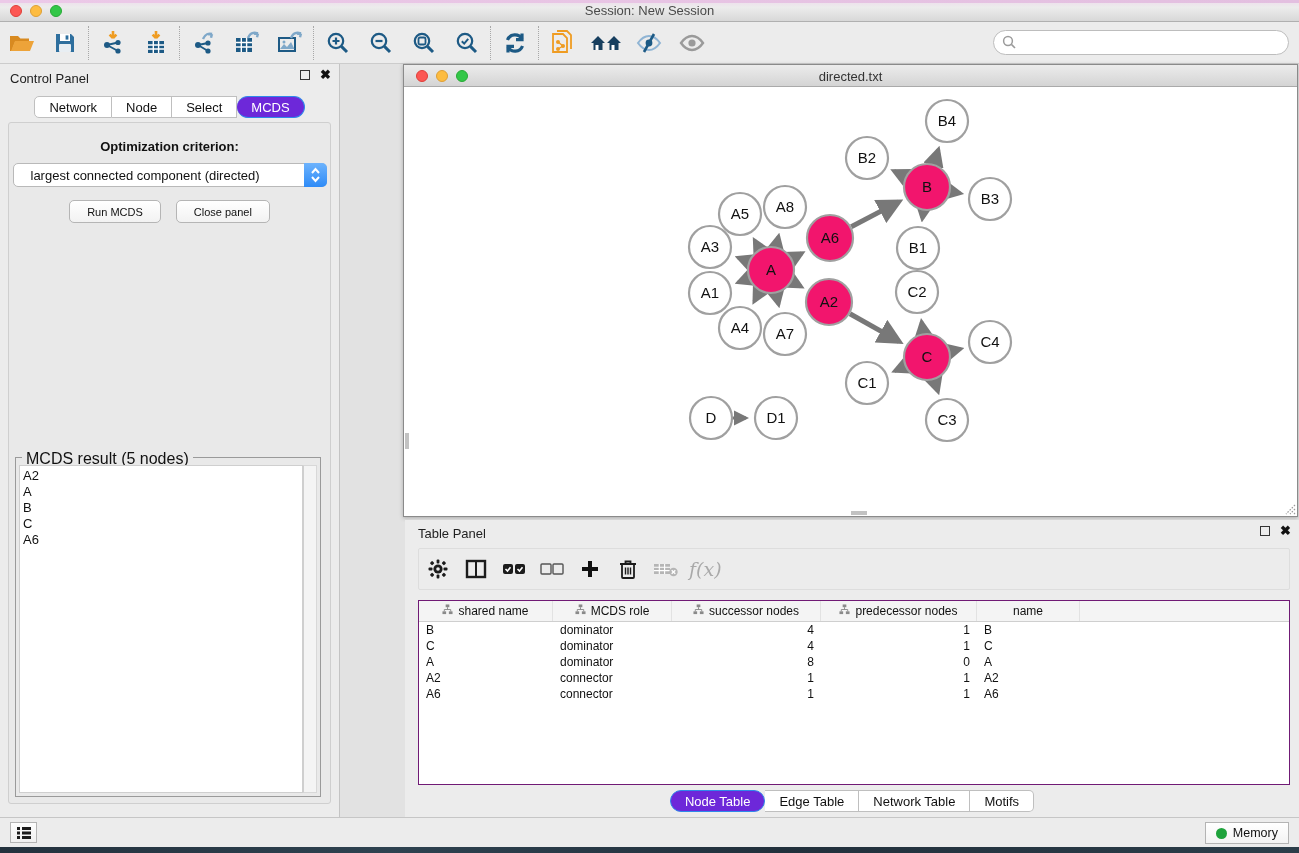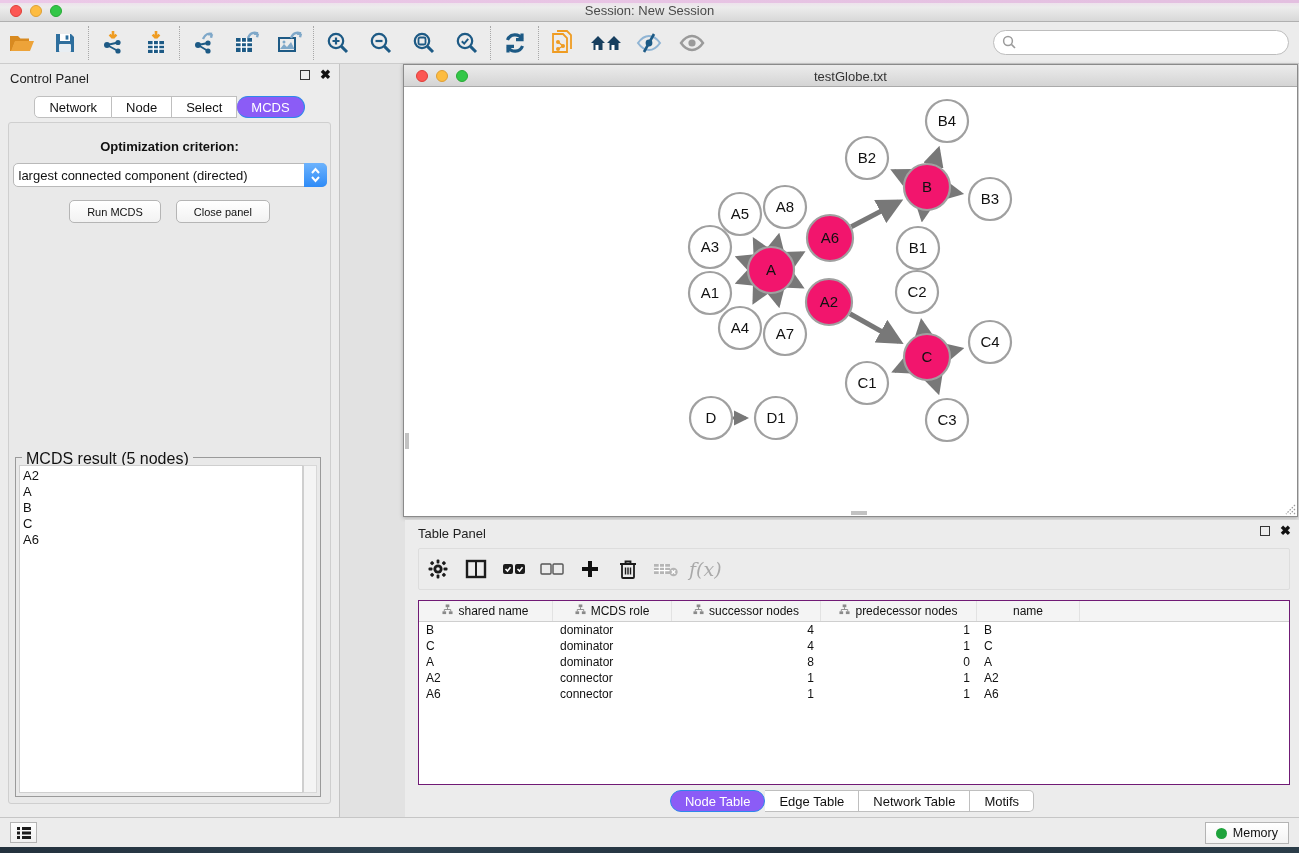--- a/index.html
+++ b/index.html
@@ -41,27 +41,27 @@
   #cp-header .ptitle { position:absolute; left:10px; top:7px; font-size:13px; color:#222; }
   .win-ctrls { position:absolute; right:8px; top:6px; display:flex; gap:10px; align-items:center; }
   .float-box { width:10px; height:10px; border:1.6px solid #333; display:inline-block; }
   .close-x { font-size:13px; font-weight:bold; color:#111; line-height:10px; }
   #cp-tabs { position:absolute; left:0; right:0; top:32px; display:flex; justify-content:center; }
   .seg { display:flex; }
   .seg .tab { height:22px; padding:0 14px; font-size:13px; display:flex; align-items:center;
     background:#ffffff; border:1px solid #bfbfbf; border-left:none; color:#111; }
   .seg .tab:first-child { border-left:1px solid #bfbfbf; border-radius:5px 0 0 5px; }
   .seg .tab:last-child { border-radius:0 5px 5px 0; }
-  .seg .tab.active { background:#8b5cf6; border-color:#2f88ea; color:#fff; border-radius:11px; }
+  .seg .tab.active { background:#6d28d9; border-color:#2f88ea; color:#fff; border-radius:11px; }
   #cp-body { position:absolute; left:8px; right:8px; top:58px; bottom:13px;
     background:#e9e9e9; border:1px solid #cfcfcf; border-radius:3px; }
   #opt-label { margin-top:16px; text-align:center; font-size:13px; font-weight:bold; color:#111; }
   #criterion { width:314px; height:24px; margin:9px auto 0; background:#fff;
     border:1px solid #b9b9b9; border-radius:5px; display:flex; align-items:center; position:relative; }
-  #criterion .val { flex:1; font-size:13px; padding-left:5px; color:#111; white-space:nowrap; }
+  #criterion .val { flex:1; font-size:13px; padding-left:17px; color:#111; white-space:nowrap; }
   #criterion .spin { position:absolute; right:-1px; top:-1px; width:23px; height:24px;
     background:linear-gradient(#6db3fd,#2e8bf7); border-radius:0 5px 5px 0;
     display:flex; flex-direction:column; align-items:center; justify-content:center; gap:1px; }
   .btn-row { display:flex; justify-content:center; gap:15px; margin-top:13px; }
   .pbtn { height:23px; padding:0 17px; background:linear-gradient(#ffffff,#f2f2f2);
     border:1px solid #b5b5b5; border-radius:5px; font-size:11px; color:#111;
     display:flex; align-items:center; }
   #result-fieldset { position:absolute; left:6px; right:9px; top:334px; bottom:6px;
     border:1px solid #9a9a9a; }
   #result-legend { position:absolute; left:6px; top:-8px; background:#e9e9e9;
@@ -312,21 +312,21 @@
     </div>
   </div>
 
   <div id="network-window">
     <div id="nw-titlebar">
       <div class="tl-group" style="top:5px; left:12px;">
         <span class="tl red"></span>
         <span class="tl yellow"></span>
         <span class="tl green"></span>
       </div>
-      <div class="title">testGlobe.txt</div>
+      <div class="title">directed.txt</div>
     </div>
     <div id="nw-canvas">
       <svg id="graph-svg" width="893" height="429">
         <defs>
           <marker id="arrow" viewBox="0 0 10 10" refX="8" refY="5" markerWidth="5.2" markerHeight="5.2" orient="auto">
             <path d="M0 0 L10 5 L0 10 z" fill="#787878"></path>
           </marker>
         </defs>
         <g id="edges-layer">
             <line x1="355.3764188075967" y1="161.0025630072714" x2="350.5294764905042" y2="152.24679624091075" stroke="#787878" stroke-width="3.5" marker-end="url(#arrow)"></line>

